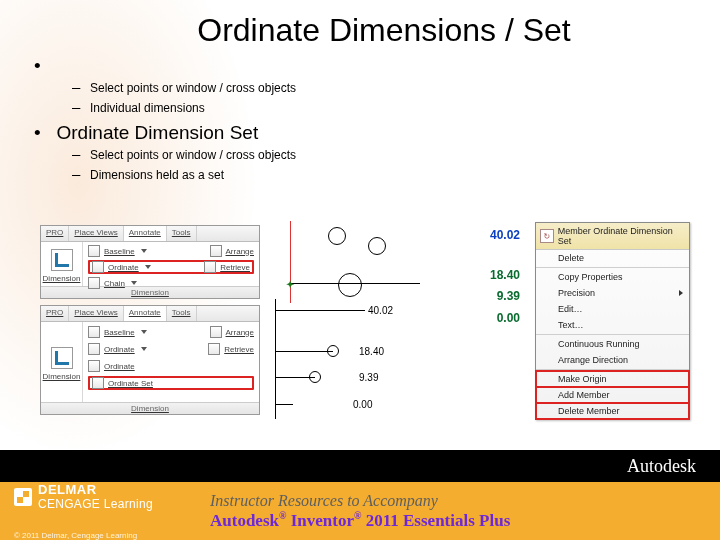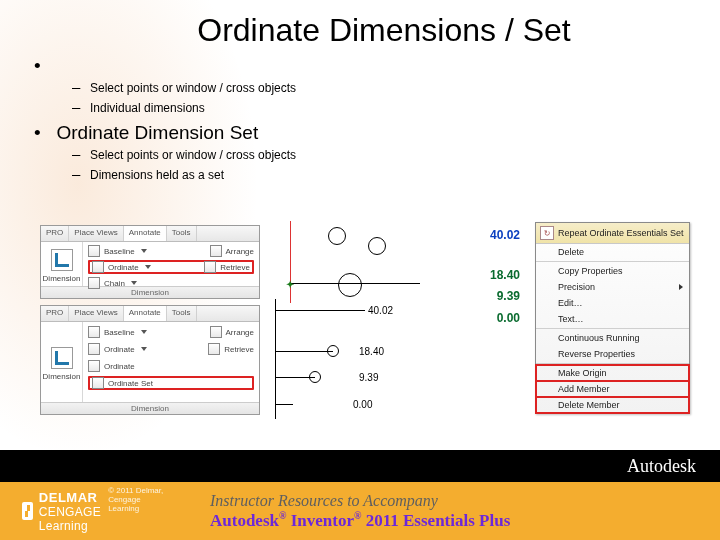--- a/index.html
+++ b/index.html
@@ -53,20 +53,21 @@
     position: absolute;
     left: 40px; top: 225px;
     width: 640px; height: 220px;
   }
   .panel {
     position: absolute;
     background: #fff;
     border: 1px solid #9a9a9a;
     font-size: 9px;
     color: #333;
+    text-decoration: underline;
   }
   
   .ribbon-a { left: 0; top: 0; width: 220px; height: 74px; }
   .ribbon-b { left: 0; top: 80px; width: 220px; height: 110px; }
   .ribbon-tabs {
     background: linear-gradient(#f7f7f7,#e7e7e7);
     border-bottom: 1px solid #bcbcbc;
     height: 16px;
     display: flex;
     font-size: 8px;
@@ -230,22 +231,22 @@
     padding-right: 24px;
     color:#fff; font-family: Georgia, serif; font-size:18px;
   }
   .footer {
     position:absolute; left:0; bottom:0; width:100%; height:58px;
     background:#f4ad2f;
     display:flex; align-items:center;
   }
   .delmar {
     width: 170px; height:100%;
-    display:flex; flex-direction:row; justify-content:space-between;
-    padding-left: 22px;
+    display:flex; flex-direction:column; justify-content:space-between;
+    padding-left: 14px;
     color:#fff;
     font-size: 9px;
   }
   .delmar .brand { display:flex; align-items:center; gap:6px; }
   .delmar .logo {
     width:18px; height:18px; background:#fff; border-radius:2px;
     display:inline-block; position:relative;
   }
   .delmar .logo::before {
     content:""; position:absolute; inset:3px;
@@ -406,21 +407,21 @@
       <div class="on">40.02</div>
       <div style="height:18px"></div>
       <div>18.40</div>
       <div>9.39</div>
       <div>0.00</div>
     </div>
 
     <div class="ctx">
       <div class="header">
         <span class="hico">↻</span>
-        <span>Repeat Ordinate Essentials Set</span>
+        <span>Member Ordinate Dimension Set</span>
       </div>
       <div class="item">
           <span>Delete</span>
         </div>
       <div class="sep"></div>
       <div class="item">
           <span>Copy Properties</span>
         </div>
       <div class="item">
           <span>Precision</span>
@@ -430,21 +431,21 @@
           <span>Edit…</span>
         </div>
       <div class="item">
           <span>Text…</span>
         </div>
       <div class="sep"></div>
       <div class="item">
           <span>Continuous Running</span>
         </div>
       <div class="item">
-          <span>Reverse Properties</span>
+          <span>Arrange Direction</span>
         </div>
       <div class="sep"></div>
       <div class="item boxed">
           <span>Make Origin</span>
         </div>
       <div class="item boxed">
           <span>Add Member</span>
         </div>
       <div class="item boxed">
           <span>Delete Member</span>

